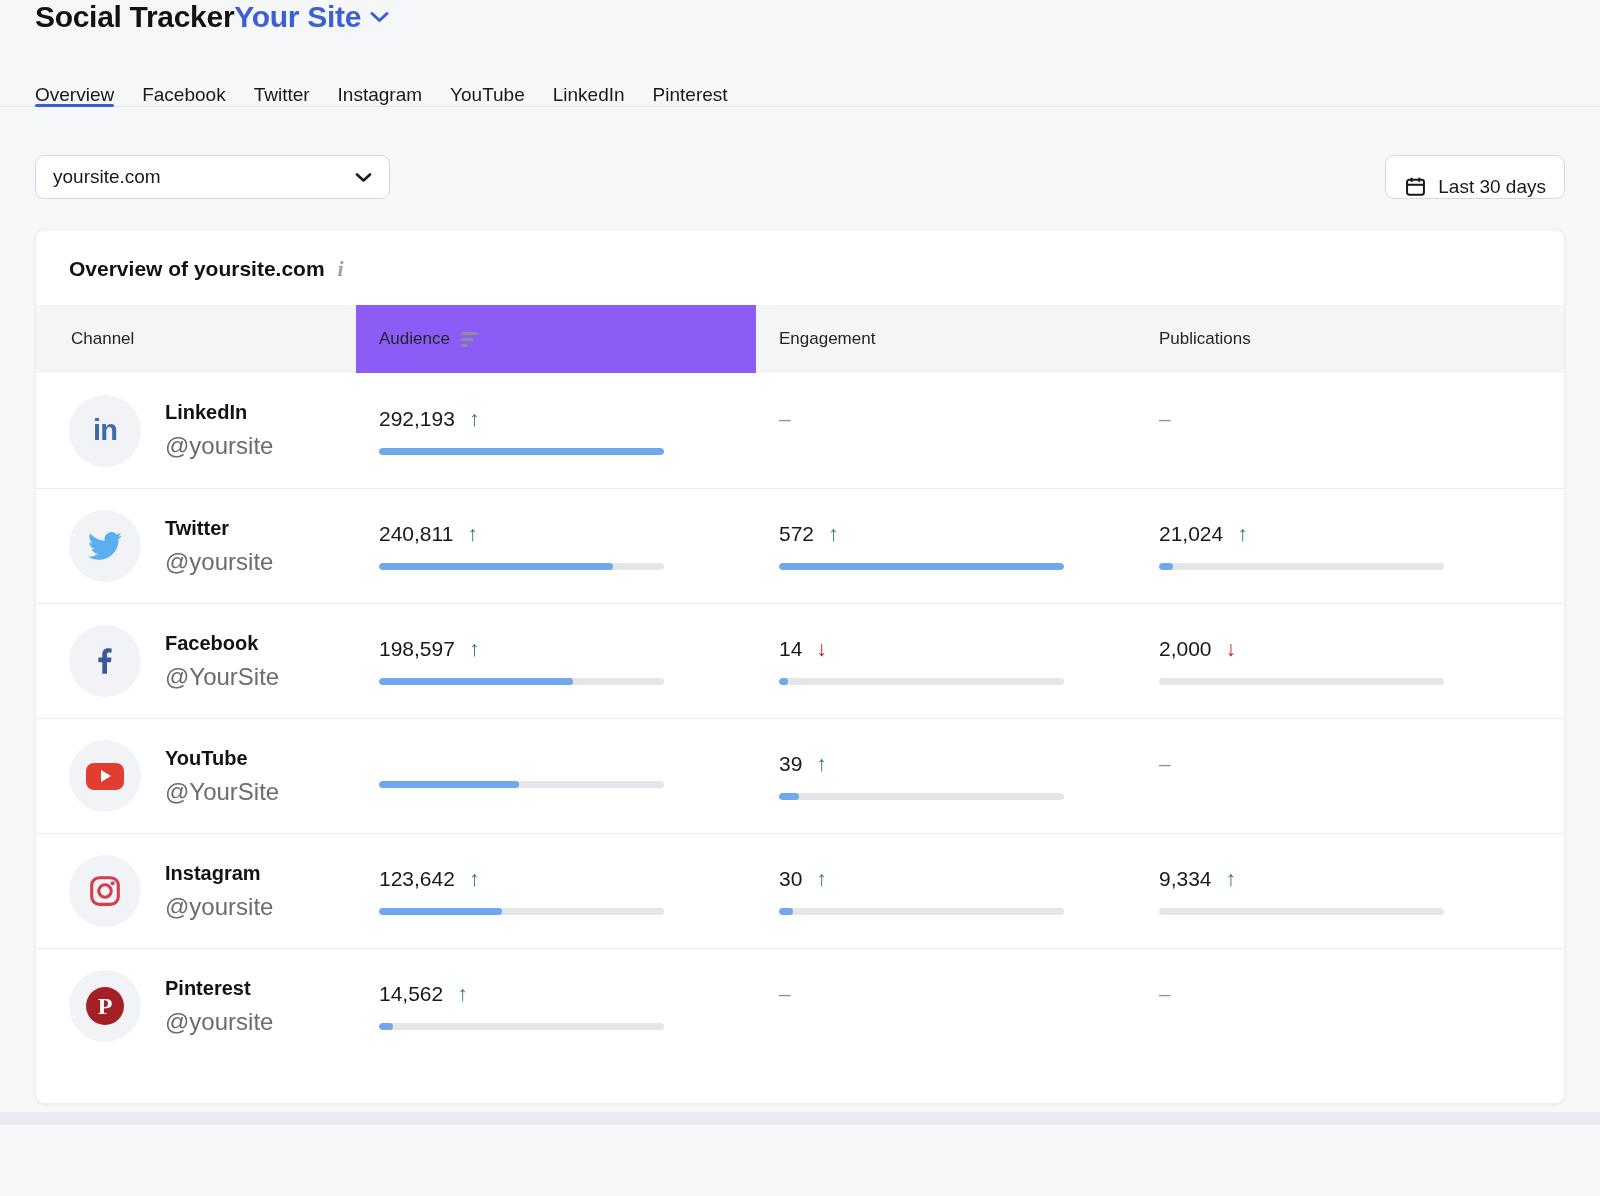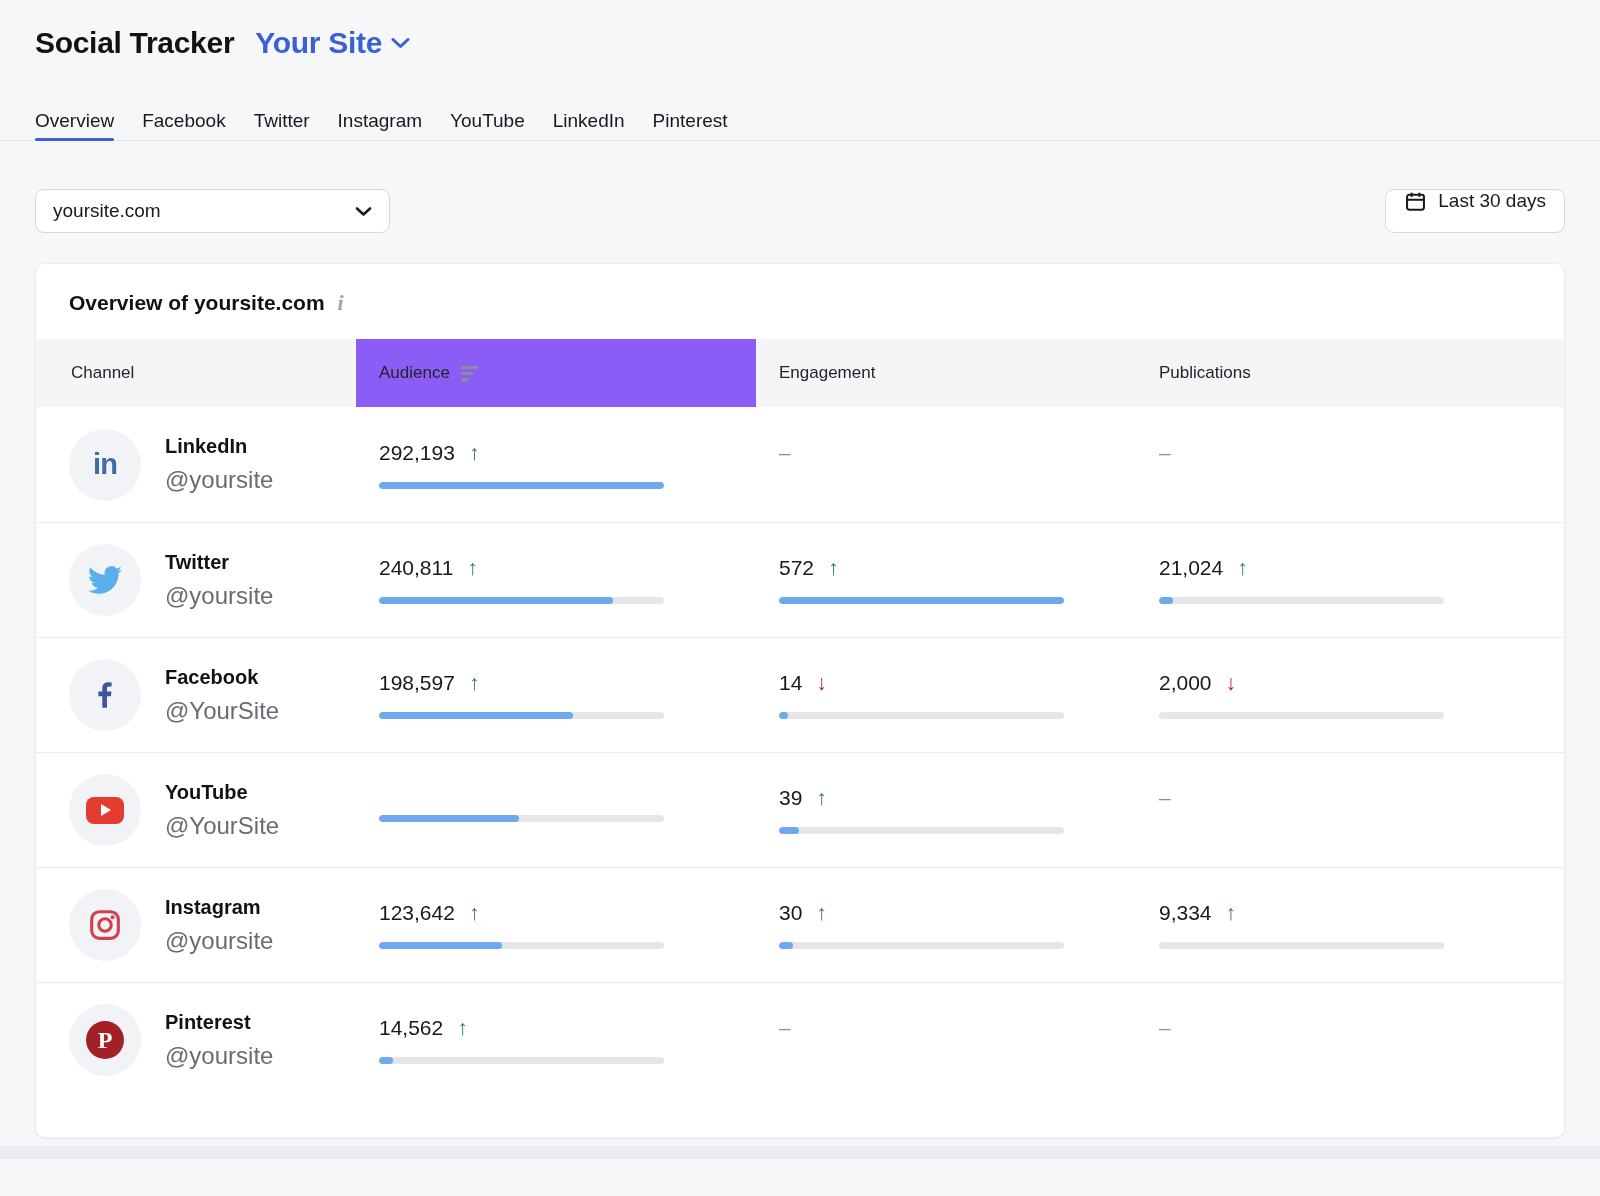--- a/index.html
+++ b/index.html
@@ -5,47 +5,47 @@
   * { box-sizing: border-box; margin: 0; padding: 0; }
   html,body { width: 1600px; height: 1196px; overflow: hidden; }
   body {
     font-family: "Liberation Sans", "DejaVu Sans", sans-serif;
     background: #f6f7f9;
     color: #17191e;
   }
   .page { padding: 0 35px; }
 
   
-  .topbar { padding-top: 26px; display: flex; align-items: center; gap: 21px; }
+  .topbar { display: flex; align-items: center; gap: 0; }
   .app-title { font-size: 30px; font-weight: 700; color: #101216; letter-spacing: -0.3px; }
   .site-selector { display: flex; align-items: center; gap: 9px; cursor: pointer; }
   .site-selector .label { font-size: 30px; font-weight: 700; letter-spacing: -0.3px; }
 
   
   .tabbar-wrap { margin-top: 50px; border-bottom: 1px solid #e4e6eb; }
   .tabbar { padding: 0 35px; display: flex; gap: 28px; }
   .tab {
-    font-size: 19px; color: #17191e; padding-bottom: 8px;
+    font-size: 19px; color: #17191e; padding-bottom: 0;
     position: relative; cursor: pointer; white-space: nowrap;
   }
   .tab.active::after {
     content: ""; position: absolute; left: 0; right: 0; bottom: -1px;
     height: 3px; border-radius: 2px;
   }
 
   
   .toolbar { margin-top: 48px; display: flex; justify-content: space-between; align-items: center; }
   .project-dropdown {
     width: 355px; height: 44px; background: #fff; border: 1px solid #d5d8df;
     border-radius: 9px; display: flex; align-items: center; justify-content: space-between;
     padding: 0 17px; font-size: 19px; cursor: pointer;
   }
   .date-btn {
     height: 44px; background: #fff; border: 1px solid #d5d8df; border-radius: 9px;
-    display: flex; align-items: flex-start; gap: 11px; padding: 0 18px;
+    display: flex; align-items: flex-end; gap: 11px; padding: 0 18px;
     font-size: 19px; cursor: pointer; color: #17191e;
   }
 
   
   .card {
     margin-top: 30px; background: #fff; border: 1px solid #ecedf1;
     border-radius: 10px; box-shadow: 0 1px 3px rgba(20,24,40,.06);
     padding-bottom: 40px; overflow: hidden;
   }
   .card-header { padding: 27px 33px 24px; display: flex; align-items: center; gap: 13px; }

